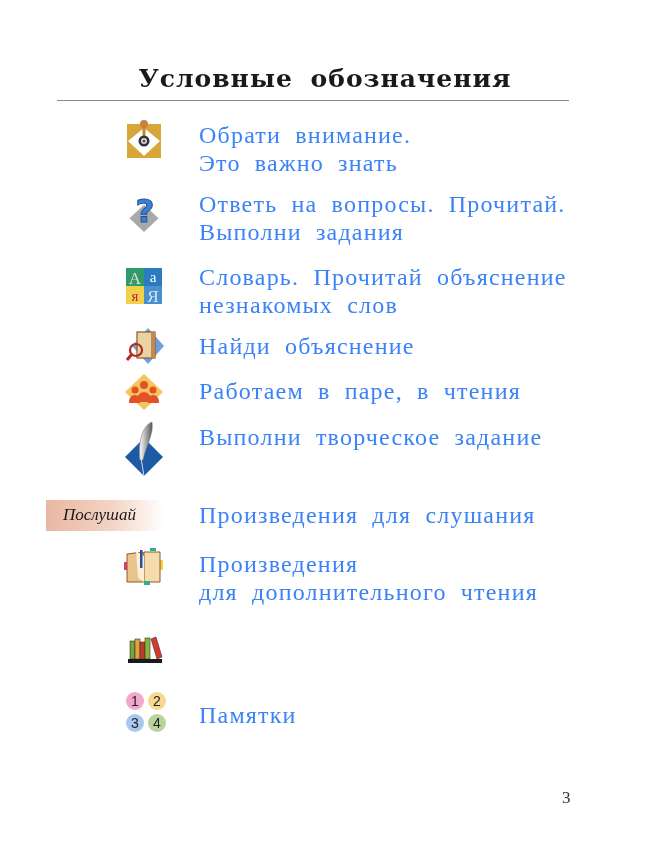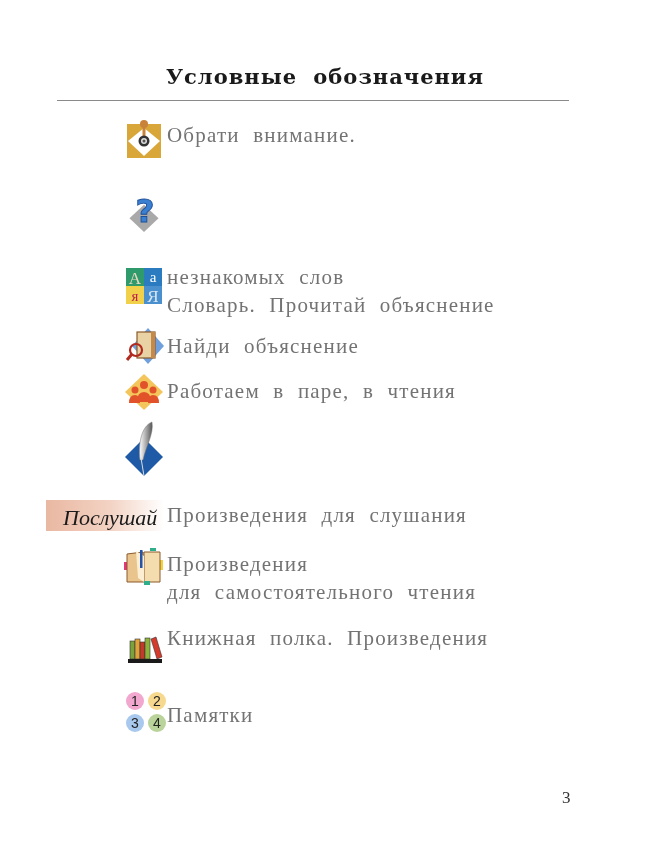--- a/index.html
+++ b/index.html
@@ -4,44 +4,44 @@
   <style>
     html, body { margin: 0; padding: 0; }
     body {
       width: 650px; height: 865px; position: relative; overflow: hidden;
       background: #ffffff;
       font-family: "DejaVu Serif", "Liberation Serif", serif;
       color: #222;
     }
     .title {
       position: absolute; top: 64px; left: 0; width: 650px;
-      text-align: center; font-weight: bold; font-size: 21px;
+      text-align: center; font-weight: bold; font-size: 25px;
       letter-spacing: 1px; word-spacing: 8px; color: #1a1a1a;
       font-family: "DejaVu Serif", serif;
     }
     .rule {
       position: absolute; top: 100px; left: 57px; width: 512px;
       height: 0; border-top: 1.5px solid #8a8a8a;
     }
     .item { position: absolute; left: 0; width: 650px; }
     .icon { position: absolute; left: 124px; width: 40px; height: 40px; }
     .text {
-      position: absolute; left: 167px;
+      position: absolute; left: 199px;
       font-family: "Liberation Serif", "DejaVu Serif", serif;
-      font-size: 21px; line-height: 28px; letter-spacing: 1.2px; word-spacing: 7px;
-      color: #737373; white-space: nowrap;
+      font-size: 24px; line-height: 28px; letter-spacing: 1.2px; word-spacing: 7px;
+      color: #3b82f6; white-space: nowrap;
     }
     .text span { display: block; }
     .listen-badge {
       position: absolute; left: 46px; top: 500px; width: 118px; height: 31px;
       background: linear-gradient(90deg, #e9b8a2 0%, #f3d3c4 55%, #ffffff 100%);
     }
     .listen-badge span {
       position: absolute; left: 17px; top: 5px;
-      font-family: "Liberation Serif", serif; font-style: italic; font-size: 22px; color: #1a1a1a;
+      font-family: "Liberation Serif", serif; font-style: italic; font-size: 17px; color: #1a1a1a;
     }
     .num { position: absolute; width: 18px; height: 18px; border-radius: 50%;
       font-family: "Liberation Sans", sans-serif; font-size: 14px; line-height: 18px; text-align: center; color: #222; }
     .page-num {
       position: absolute; left: 562px; top: 788px;
       font-family: "Liberation Serif", serif; font-size: 17px; color: #333;
     }
   </style>
 </head>
 <body>
@@ -54,46 +54,49 @@
     <rect x="3" y="4" width="34" height="34" fill="#d9a63a"></rect>
     <polygon points="20,8 36,21 20,36 4,21" fill="#fff"></polygon>
     <circle cx="20" cy="4" r="4" fill="#c9823a"></circle>
     <rect x="18.5" y="4" width="3" height="12" fill="#c9823a"></rect>
     <circle cx="20" cy="21" r="5.5" fill="#333"></circle>
     <circle cx="20" cy="21" r="3" fill="#ddd"></circle>
     <circle cx="20" cy="21" r="1.5" fill="#555"></circle>
   </svg>
   <div class="text" style="top:121px">
     <span>Обрати внимание.</span>
+    <span>Это важно знать</span>
   </div>
 </div>
 
 <div class="item">
   <svg class="icon" style="top:192px" viewBox="0 0 40 44">
     <polygon points="20,14 36,29 20,44 4,29" fill="#a9a9a9"></polygon>
     <text x="21" y="33" text-anchor="middle" font-family="DejaVu Sans, sans-serif" font-weight="bold" font-size="36" fill="#3b7fd0" stroke="#1d4e96" stroke-width="1">?</text>
   </svg>
   <div class="text" style="top:190px">
+    <span>Ответь на вопросы. Прочитай.</span>
+    <span>Выполни задания</span>
   </div>
 </div>
 
 <div class="item">
   <svg class="icon" style="top:266px" viewBox="0 0 40 40">
     <rect x="2" y="2" width="18" height="18" fill="#2f9a6b"></rect>
     <rect x="20" y="2" width="18" height="18" fill="#2a7bc0"></rect>
     <rect x="2" y="20" width="18" height="18" fill="#f1d04a"></rect>
     <rect x="20" y="20" width="18" height="18" fill="#4a90cf"></rect>
     <text x="11" y="18" text-anchor="middle" font-family="Liberation Serif, serif" font-size="17" fill="#e8d7c0">А</text>
     <text x="29" y="16" text-anchor="middle" font-family="Liberation Serif, serif" font-size="15" fill="#fff">a</text>
     <text x="11" y="35" text-anchor="middle" font-family="Liberation Serif, serif" font-size="15" fill="#c0234f">я</text>
     <text x="29" y="36" text-anchor="middle" font-family="Liberation Serif, serif" font-size="17" fill="#d8e6f4">Я</text>
   </svg>
   <div class="text" style="top:263px">
+    <span>Словарь. Прочитай объяснение</span>
     <span>незнакомых слов</span>
-    <span>Словарь. Прочитай объяснение</span>
   </div>
 </div>
 
 <div class="item">
   <svg class="icon" style="top:326px" viewBox="0 0 40 40">
     <polygon points="24,2 40,20 24,38 8,20" fill="#6f9fdc"></polygon>
     <rect x="13" y="6" width="18" height="26" fill="#e9d2a3" stroke="#8a5b2c" stroke-width="1.2"></rect>
     <rect x="27" y="6" width="4" height="26" fill="#c58a4a"></rect>
     <circle cx="12" cy="24" r="6" fill="none" stroke="#b22a1f" stroke-width="2.2"></circle>
     <line x1="8" y1="28" x2="3" y2="34" stroke="#b22a1f" stroke-width="3"></line>
@@ -125,20 +128,21 @@
       <linearGradient id="qg" x1="0" x2="1">
         <stop offset="0" stop-color="#ffffff"></stop>
         <stop offset="0.6" stop-color="#9a9a9a"></stop>
         <stop offset="1" stop-color="#555"></stop>
       </linearGradient>
     </defs>
     <path d="M28,2 C18,6 14,22 16,40 L19,40 C22,26 30,14 28,2 Z" fill="url(#qg)" stroke="#777" stroke-width="0.5"></path>
     <line x1="17" y1="38" x2="20" y2="56" stroke="#ddd" stroke-width="1"></line>
   </svg>
   <div class="text" style="top:423px">
+    <span>Выполни творческое задание</span>
   </div>
 </div>
 
 <div class="item">
   <div class="listen-badge">
     <span>Послушай</span>
   </div>
   <div class="text" style="top:501px">
     <span>Произведения для слушания</span>
   </div>
@@ -150,35 +154,34 @@
     <rect x="35" y="12" width="4" height="10" fill="#f2d23c"></rect>
     <path d="M3,6 L19,4 L20,34 L3,34 Z" fill="#e9c48c" stroke="#8a5b2c" stroke-width="1"></path>
     <path d="M20,4 L36,4 L36,34 L20,34 Z" fill="#f4dcae" stroke="#8a5b2c" stroke-width="1"></path>
     <path d="M12,3 L20,8 L20,34 L14,30 Z" fill="#fbeed2"></path>
     <rect x="16" y="2" width="2.5" height="18" fill="#2553a8"></rect>
     <rect x="26" y="0" width="6" height="3" fill="#2fae8b"></rect>
     <rect x="20" y="33" width="6" height="4" fill="#2fae8b"></rect>
   </svg>
   <div class="text" style="top:550px">
     <span>Произведения</span>
-    <span>для самостоятельного чтения</span>
+    <span>для дополнительного чтения</span>
   </div>
 </div>
 
 <div class="item">
   <svg class="icon" style="top:627px" viewBox="0 0 40 40">
     <rect x="6" y="14" width="5" height="18" fill="#7aa13a" stroke="#333" stroke-width="0.6"></rect>
     <rect x="11" y="12" width="5" height="20" fill="#e2a23a" stroke="#333" stroke-width="0.6"></rect>
     <rect x="16" y="15" width="5" height="17" fill="#c43a2a" stroke="#333" stroke-width="0.6"></rect>
     <rect x="21" y="11" width="5" height="21" fill="#8db33a" stroke="#333" stroke-width="0.6"></rect>
     <polygon points="27,12 32,10 38,30 33,32" fill="#d63a2a" stroke="#333" stroke-width="0.6"></polygon>
     <rect x="4" y="32" width="34" height="4" fill="#1a1a1a"></rect>
   </svg>
   <div class="text" style="top:624px">
-    <span>Книжная полка. Произведения</span>
   </div>
 </div>
 
 <div class="item">
   <div class="icon" style="top:692px;height:46px">
     <div class="num" style="left:2px;top:0;background:#f2a7cf">1</div>
     <div class="num" style="left:24px;top:0;background:#f6d98f">2</div>
     <div class="num" style="left:2px;top:22px;background:#a9c8ee">3</div>
     <div class="num" style="left:24px;top:22px;background:#b9d39a">4</div>
   </div>

